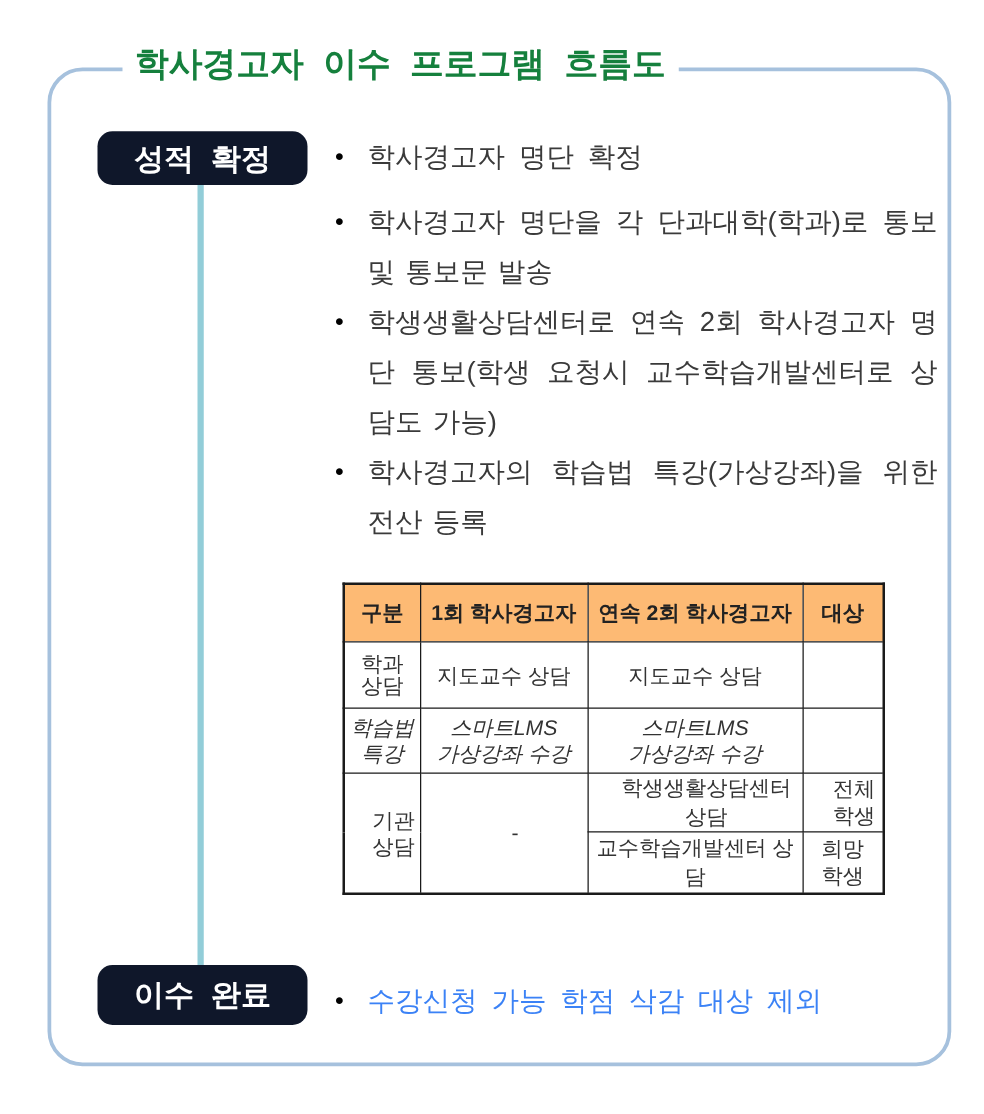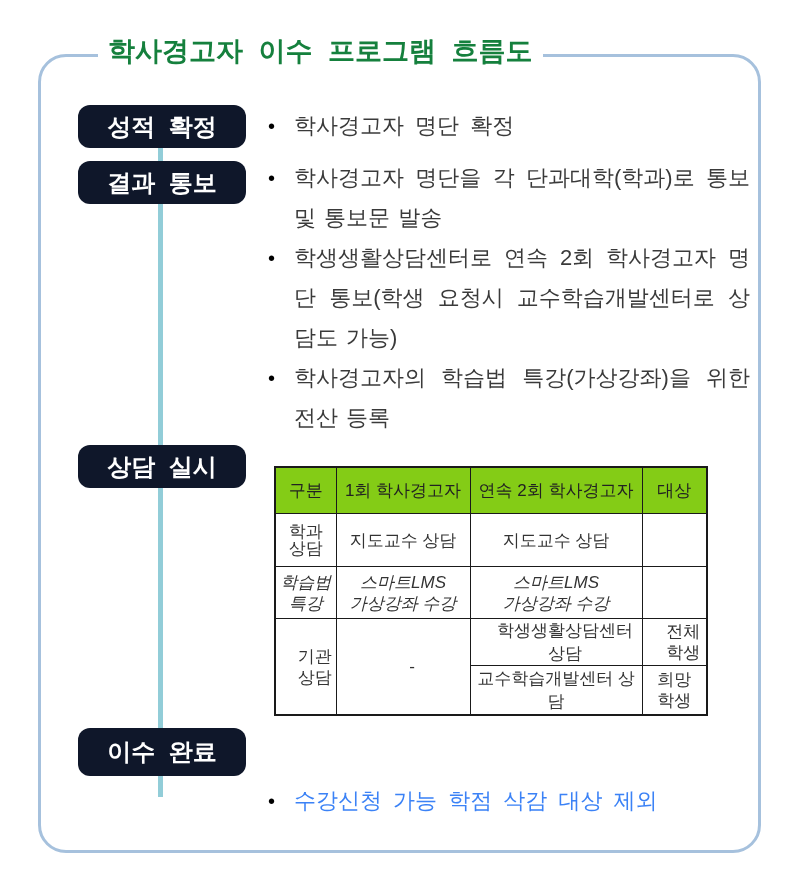--- a/index.html
+++ b/index.html
@@ -18,40 +18,40 @@
   
   .vline{position:absolute;left:158px;top:127px;width:5px;height:670px;background:#92cdd8;}
 
   
   .step{position:absolute;left:78px;width:168px;height:43px;background:#0f172a;
         border-radius:12px;display:flex;align-items:center;justify-content:center;
         color:#fff;font-size:24px;font-weight:bold;word-spacing:7px;white-space:nowrap;}
   .step1{top:105px;}
   .step2{top:161px;}
   .step3{top:445px;}
-  .step4{top:728px;height:48px;}
+  .step4{top:772px;height:48px;}
 
   
   .bullets{position:absolute;left:268px;}
   .bullet{display:flex;font-size:22px;line-height:40px;color:#3a3a3a;}
   .dot{width:26px;flex:0 0 26px;color:#000;font-size:20px;}
   .btext{flex:1;word-spacing:5px;}
   .justify .btext{text-align:justify;word-break:break-all;word-spacing:2px;}
   .s1{top:106px;width:480px;}
   .s2{top:158px;width:482px;}
   .s4{top:781px;width:500px;}
   .alert .btext{color:#3b82f6;}
 
   
   .ctable{position:absolute;left:274px;top:466px;border-collapse:collapse;
           table-layout:fixed;font-size:17px;color:#333;}
   .ctable td,.ctable th{border:1px solid #1a1a1a;text-align:center;vertical-align:middle;
           padding:0 2px;overflow:hidden;}
   .ctable{border:2px solid #1a1a1a;}
-  .ctable th{background:#84cc16;font-weight:normal;color:#222;height:45px;}
+  .ctable th{background:#fdba74;font-weight:bold;color:#222;height:45px;}
   .pre{white-space:pre-line;line-height:21px;}
   .squish{white-space:pre-line;line-height:17px;margin-left:39px;}
   .r1 td{height:52px;}
   .r2 td{height:51px;font-style:italic;}
   .r3 td{height:45px;padding-left:20px;}
   .r4 td{height:48px;margin-top:22px;}
   .c0{width:61px;} .c1{width:134px;} .c2{width:172px;} .c3{width:65px;}
 </style>
 </head>
 <body>
@@ -59,26 +59,20 @@
 <div class="canvas">
 
   <div class="frame"></div>
 
   <div class="title">학사경고자 이수 프로그램 흐름도</div>
 
   <div class="vline"></div>
 
   <div class="step step1">
     <span>성적 확정</span>
-  </div>
-  <div class="step step2">
-    <span>결과 통보</span>
-  </div>
-  <div class="step step3">
-    <span>상담 실시</span>
   </div>
   <div class="step step4">
     <span>이수 완료</span>
   </div>
 
   <div class="bullets s1">
     <div class="bullet">
       <span class="dot">•</span>
       <span class="btext">학사경고자 명단 확정</span>
     </div>

